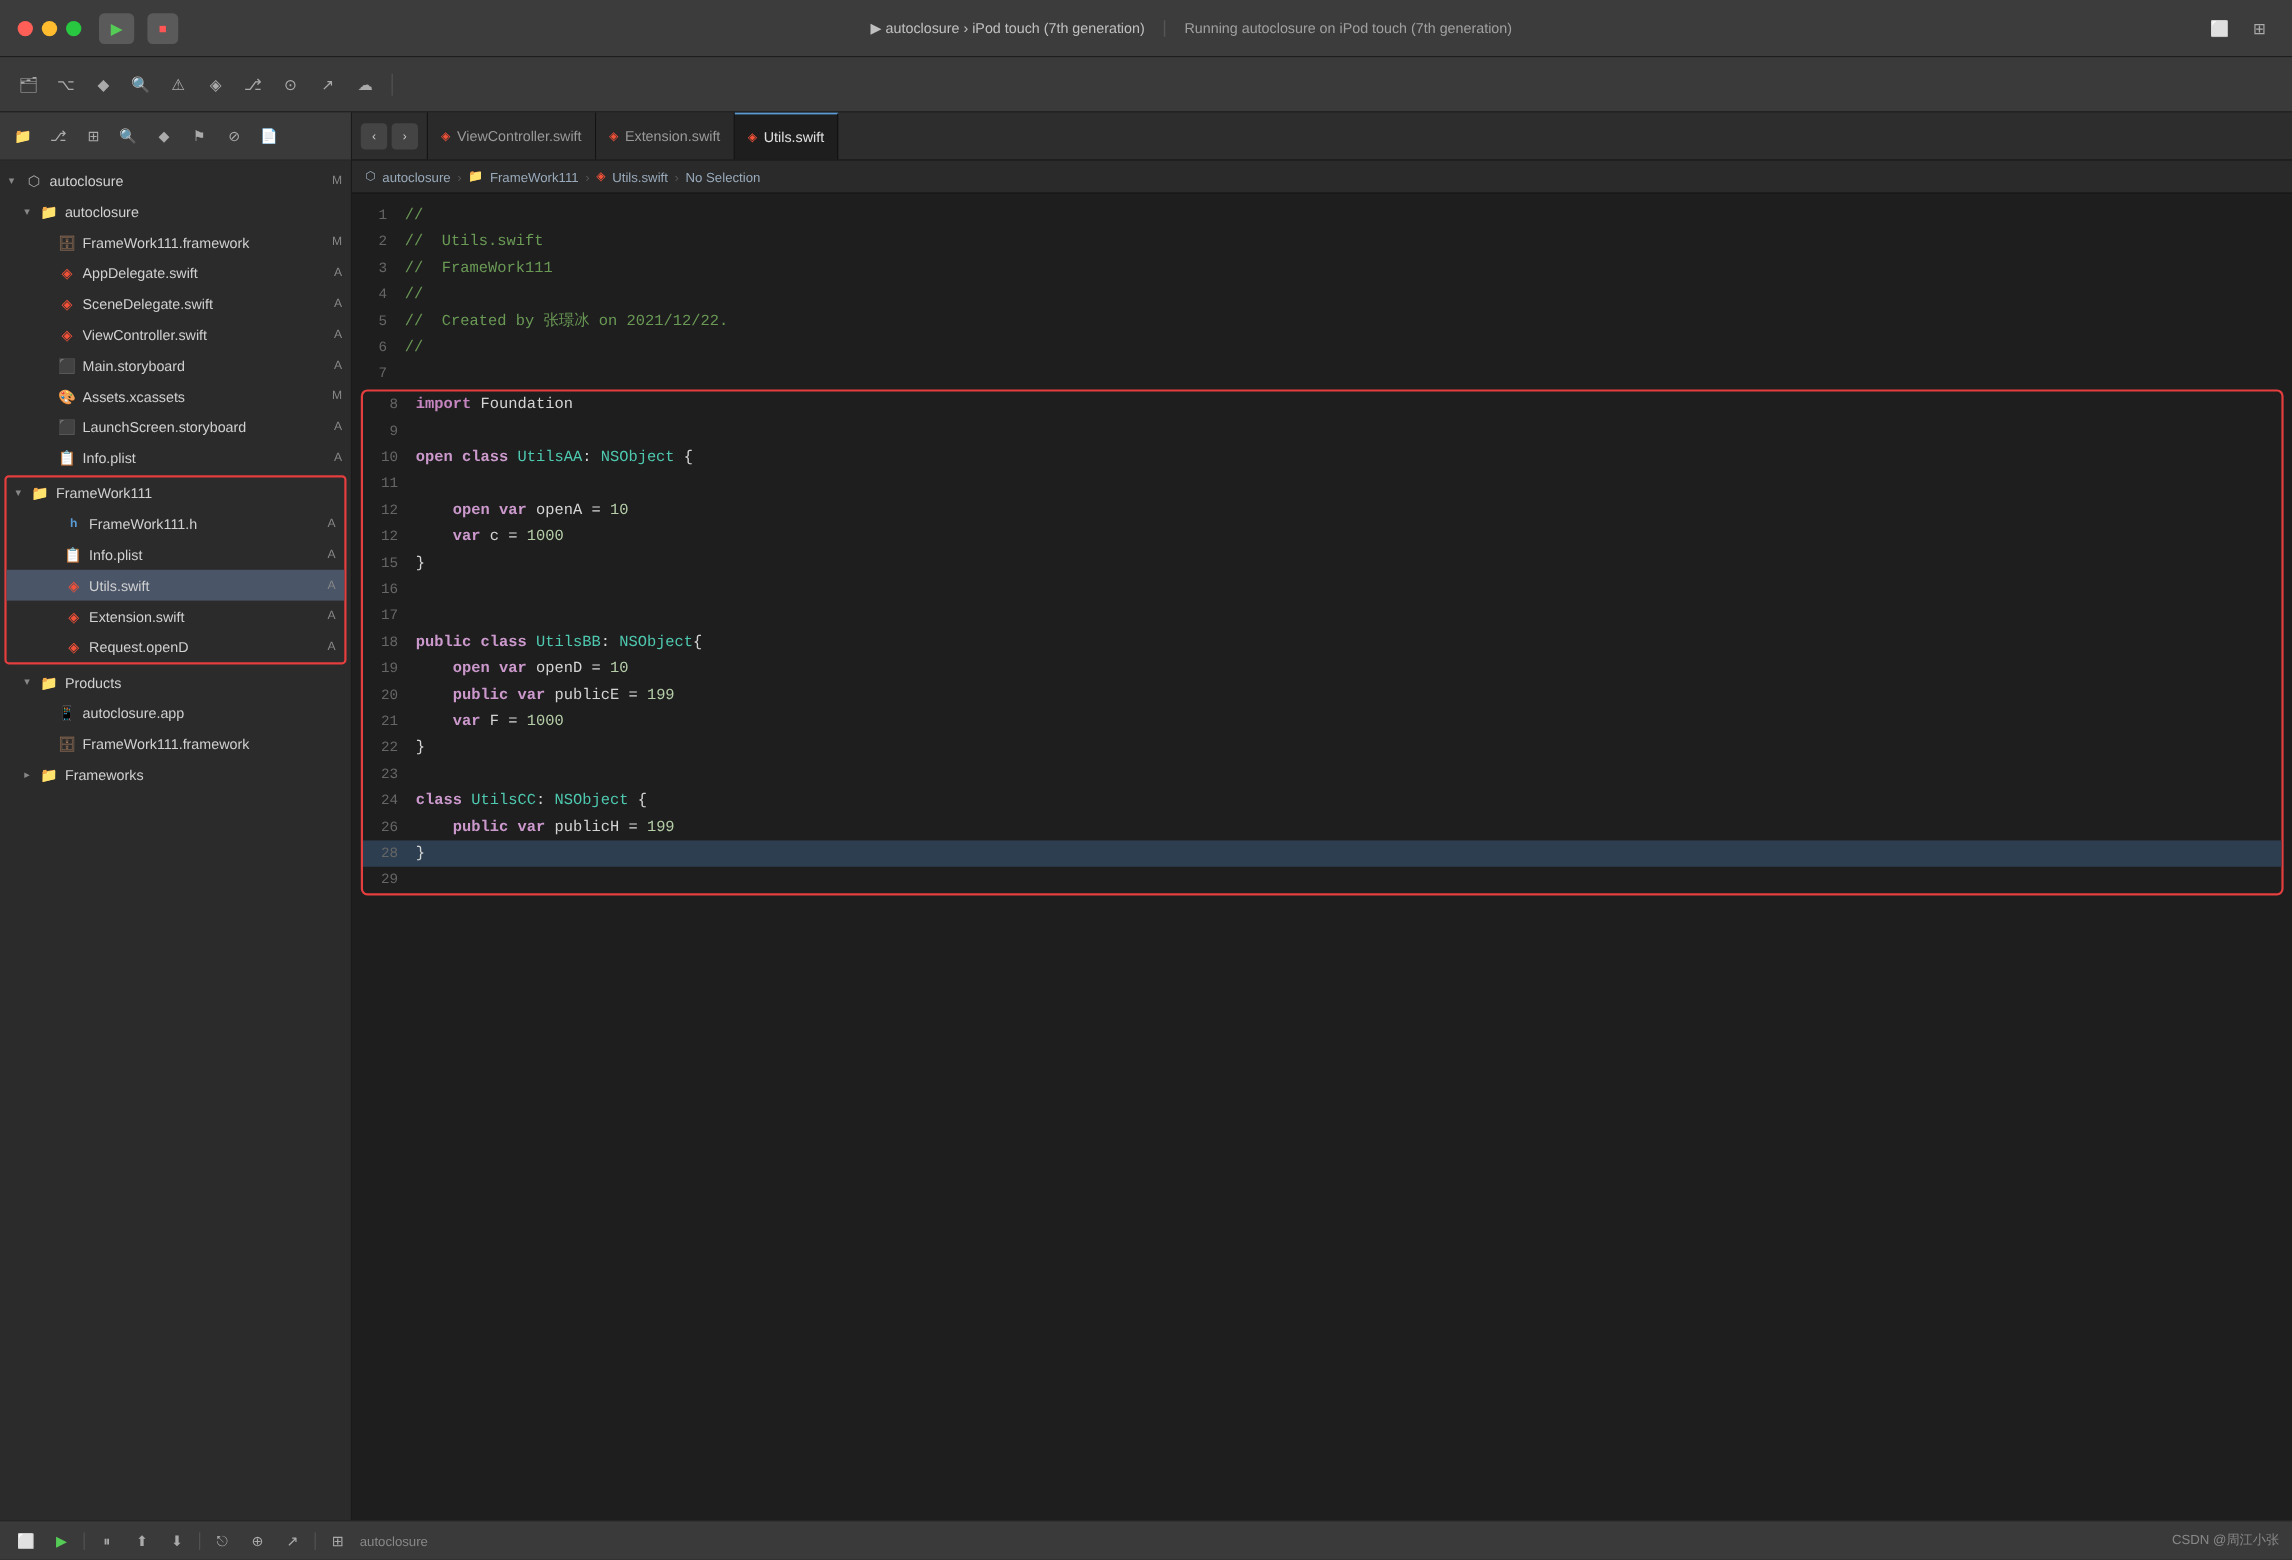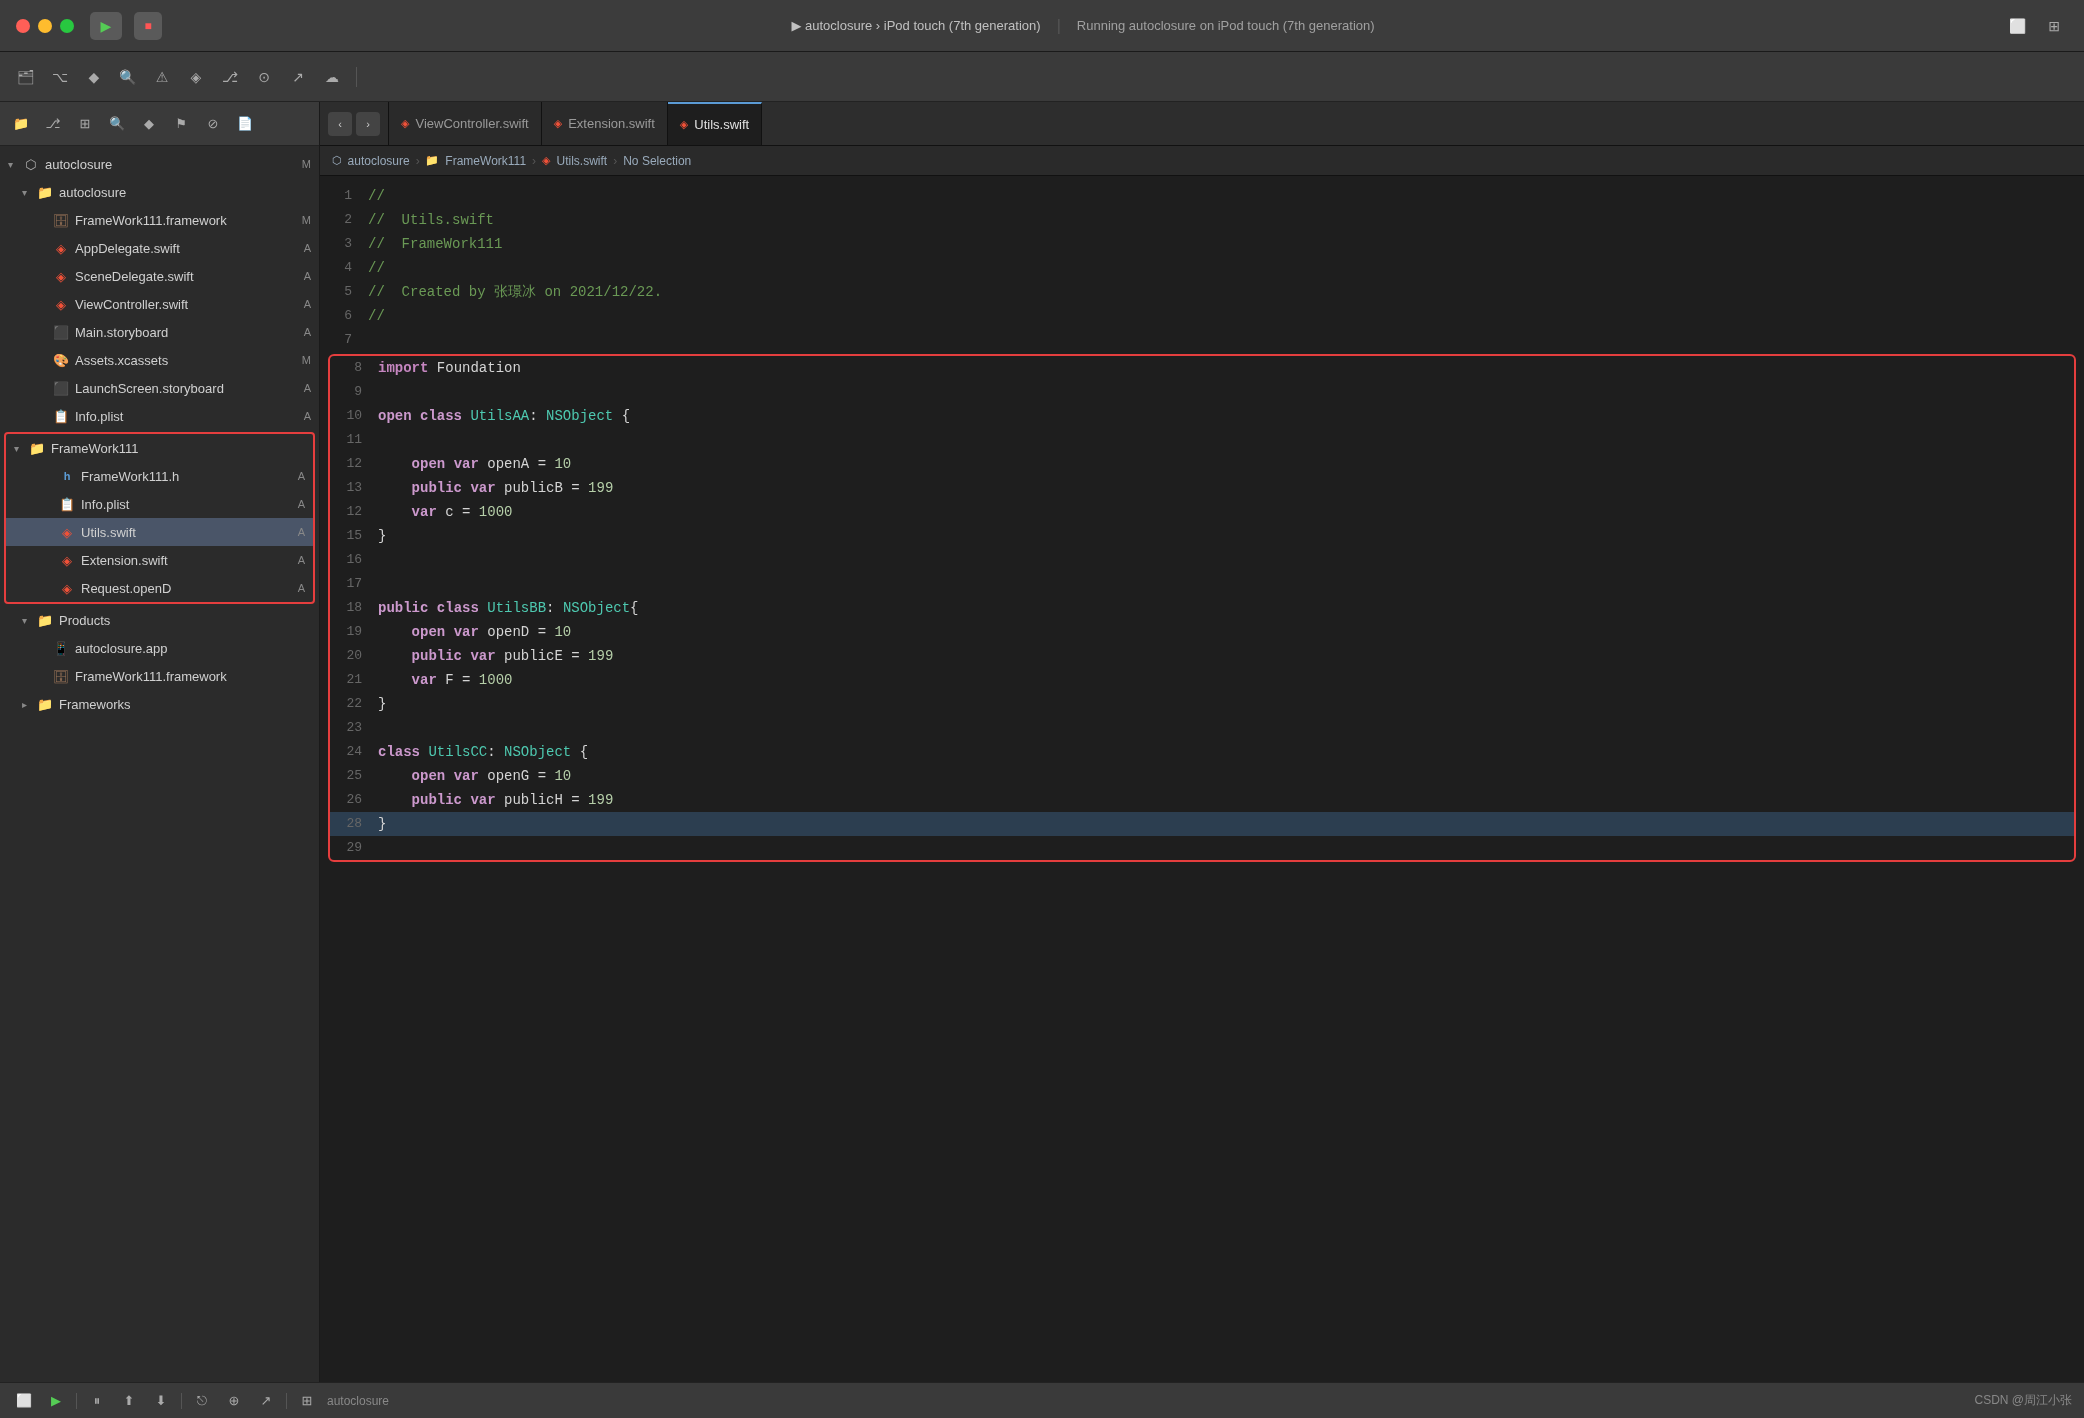--- a/index.html
+++ b/index.html
@@ -589,24 +589,20 @@
           </div>
           <div class="code-line">
             <span class="line-num">11</span>
             <span class="line-content"></span>
           </div>
           <div class="code-line">
             <span class="line-num">12</span>
             <span class="line-content"><span class="kw-plain">    </span><span class="kw-keyword">open</span><span class="kw-plain"> </span><span class="kw-keyword">var</span><span class="kw-plain"> openA = </span><span class="kw-number">10</span></span>
           </div>
           <div class="code-line">
-            <span class="line-num">13</span>
-            <span class="line-content"><span class="kw-plain">    </span><span class="kw-keyword">public</span><span class="kw-plain"> </span><span class="kw-keyword">var</span><span class="kw-plain"> publicB = </span><span class="kw-number">199</span></span>
-          </div>
-          <div class="code-line">
             <span class="line-num">12</span>
             <span class="line-content"><span class="kw-plain">    </span><span class="kw-keyword">var</span><span class="kw-plain"> c = </span><span class="kw-number">1000</span></span>
           </div>
           <div class="code-line">
             <span class="line-num">15</span>
             <span class="line-content"><span class="kw-plain">}</span></span>
           </div>
           <div class="code-line">
             <span class="line-num">16</span>
             <span class="line-content"></span>
@@ -635,24 +631,20 @@
             <span class="line-num">22</span>
             <span class="line-content"><span class="kw-plain">}</span></span>
           </div>
           <div class="code-line">
             <span class="line-num">23</span>
             <span class="line-content"></span>
           </div>
           <div class="code-line">
             <span class="line-num">24</span>
             <span class="line-content"><span class="kw-keyword">class</span><span class="kw-plain"> </span><span class="kw-type">UtilsCC</span><span class="kw-plain">: </span><span class="kw-type">NSObject</span><span class="kw-plain"> {</span></span>
-          </div>
-          <div class="code-line">
-            <span class="line-num">25</span>
-            <span class="line-content"><span class="kw-plain">    </span><span class="kw-keyword">open</span><span class="kw-plain"> </span><span class="kw-keyword">var</span><span class="kw-plain"> openG = </span><span class="kw-number">10</span></span>
           </div>
           <div class="code-line">
             <span class="line-num">26</span>
             <span class="line-content"><span class="kw-plain">    </span><span class="kw-keyword">public</span><span class="kw-plain"> </span><span class="kw-keyword">var</span><span class="kw-plain"> publicH = </span><span class="kw-number">199</span></span>
           </div>
           <div class="code-line highlighted-line">
             <span class="line-num">28</span>
             <span class="line-content"><span class="kw-plain">}</span></span>
           </div>
           <div class="code-line">

